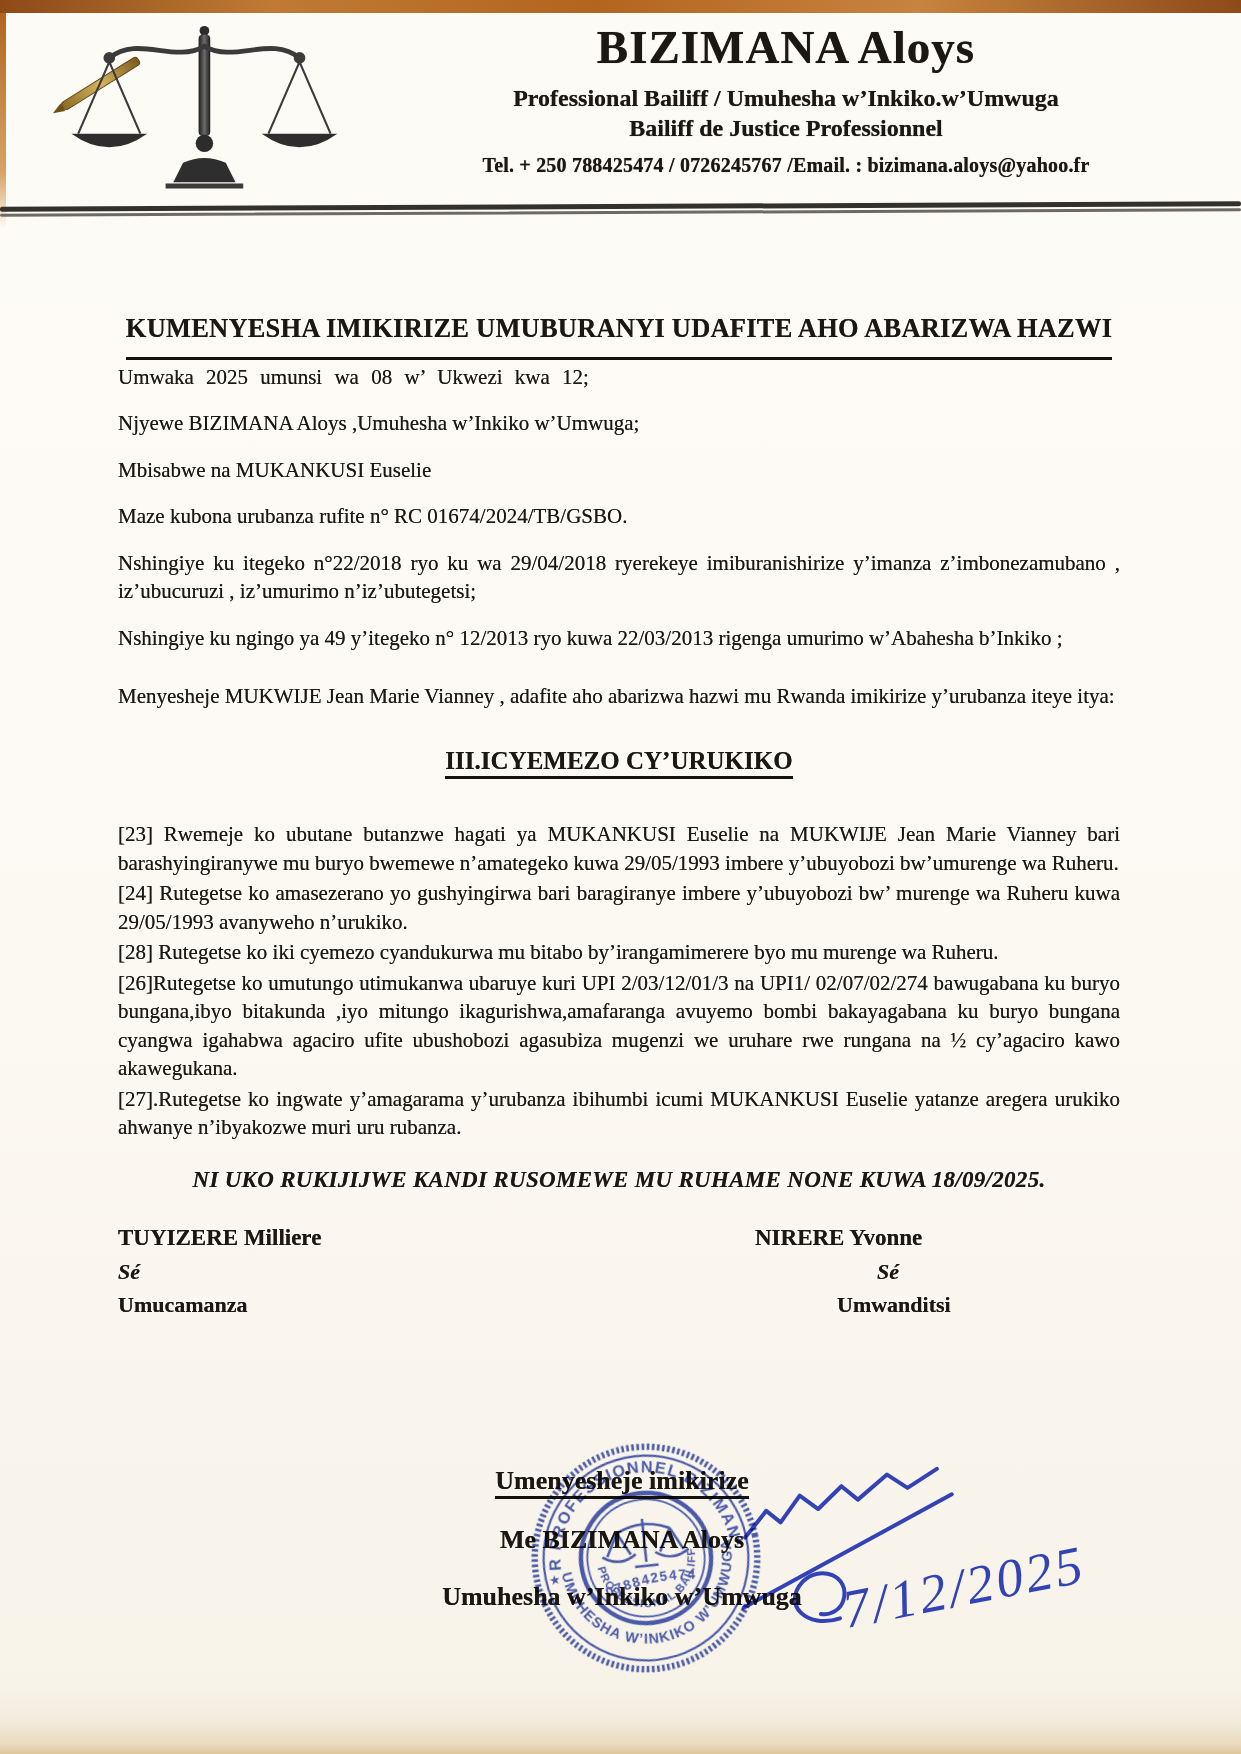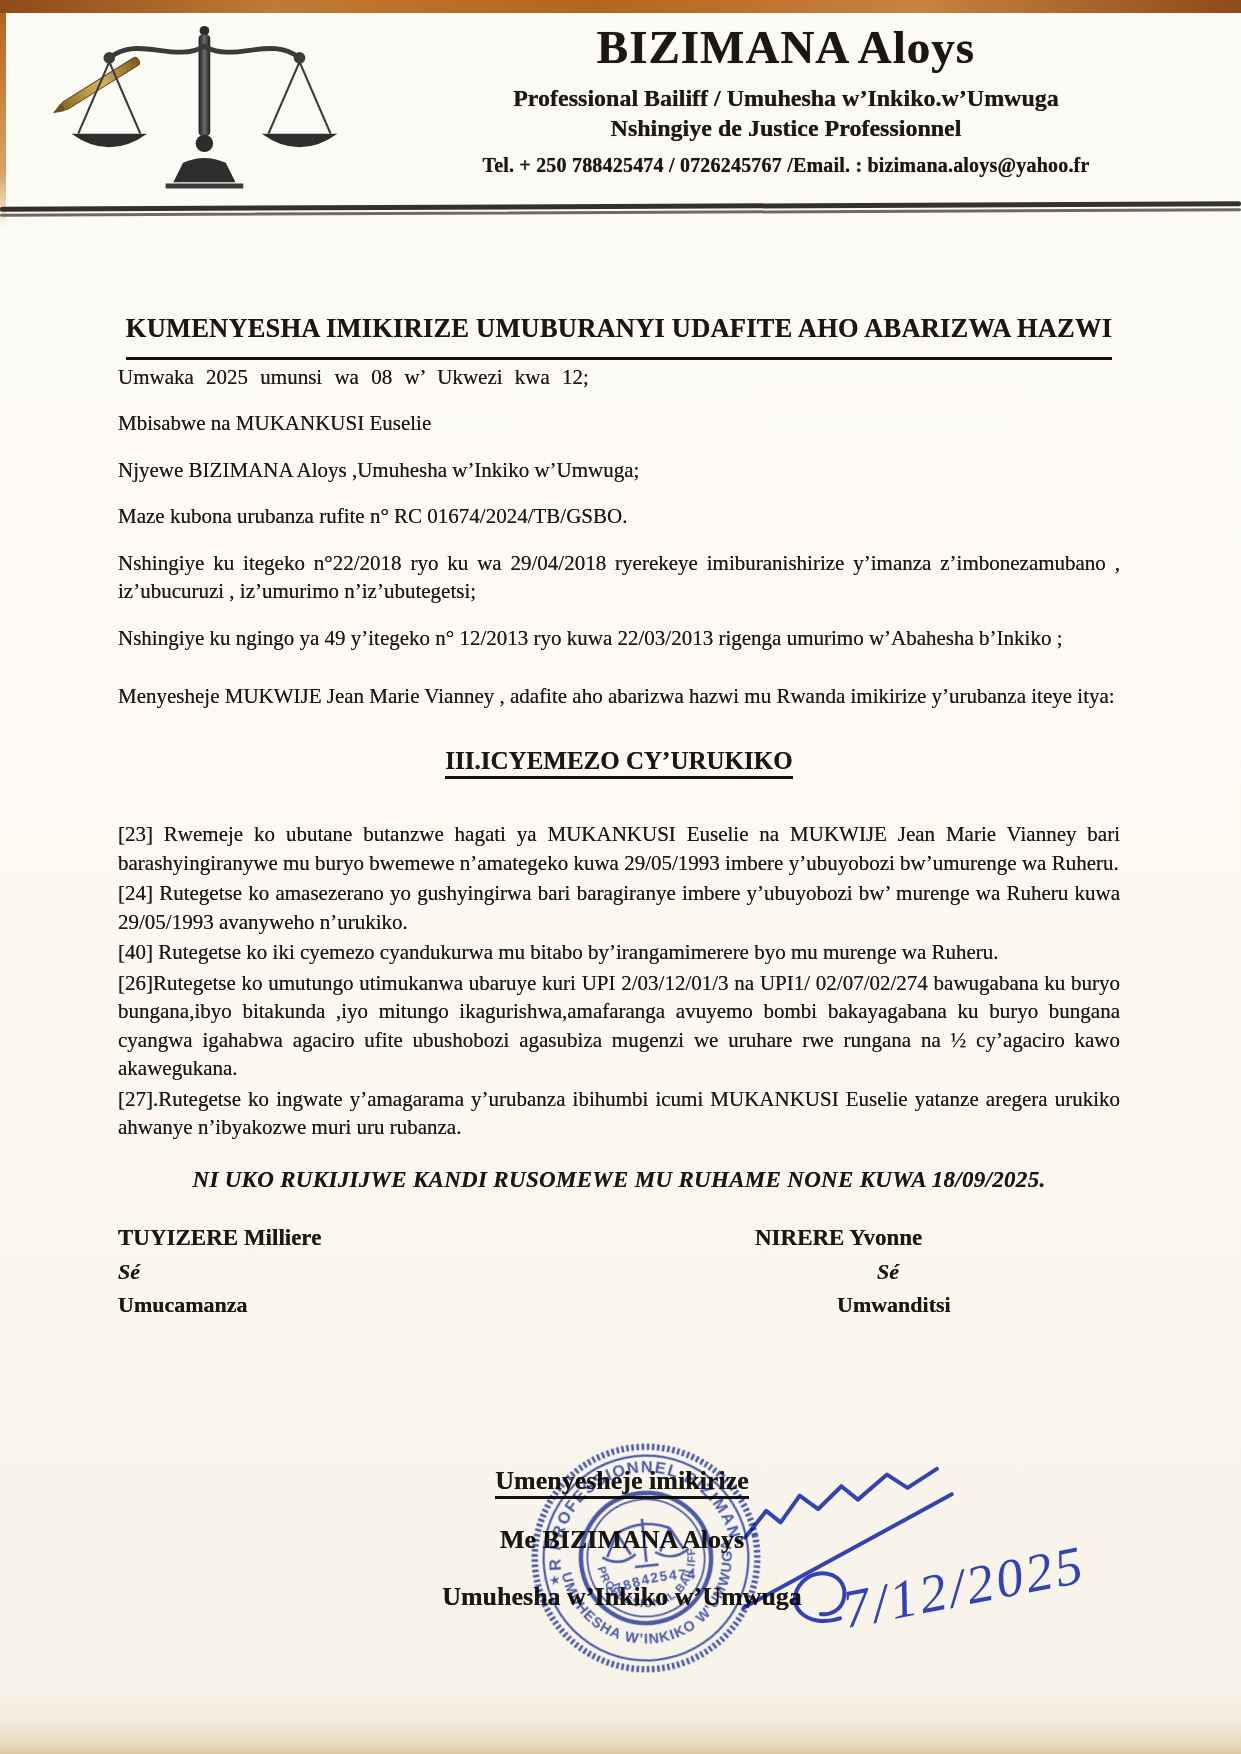--- a/index.html
+++ b/index.html
@@ -100,50 +100,50 @@
       <path d="M 249,122 L 327,122 Q 288,150 249,122 Z" fill="#2e2e2e" stroke="none"></path>
       <circle cx="190" cy="132" r="9" fill="#2c2c2c" stroke="none"></circle>
       <path d="M 158,172 L 222,172 L 212,152 Q 190,142 168,152 Z" fill="#2e2e2e" stroke="none"></path>
       <path d="M 150,176 L 230,176" stroke-width="5"></path>
     </g>
   </svg>
 
   <div class="header-text">
     <div class="h-name">BIZIMANA Aloys</div>
     <div class="h-sub">Professional Bailiff / Umuhesha w’Inkiko.w’Umwuga</div>
-    <div class="h-sub2">Nshingiye de Justice Professionnel</div>
+    <div class="h-sub2">Bailiff de Justice Professionnel</div>
     <div class="h-contact">Tel. + 250 788425474 / 0726245767 /Email. : bizimana.aloys@yahoo.fr</div>
   </div>
 
   <div class="rule">
     <div class="r1"></div>
       <div class="r2"></div>
   </div>
 
   <div class="content">
     <div class="doc-title">
       <span>KUMENYESHA IMIKIRIZE UMUBURANYI UDAFITE AHO ABARIZWA HAZWI</span>
     </div>
 
     <p class="p-first">Umwaka 2025 umunsi wa 08 w’ Ukwezi kwa 12;</p>
+    <p>Njyewe BIZIMANA Aloys ,Umuhesha w’Inkiko w’Umwuga;</p>
     <p>Mbisabwe na MUKANKUSI Euselie</p>
-    <p>Njyewe BIZIMANA Aloys ,Umuhesha w’Inkiko w’Umwuga;</p>
     <p>Maze kubona urubanza rufite n° RC 01674/2024/TB/GSBO.</p>
     <p>Nshingiye ku itegeko n°22/2018 ryo ku wa 29/04/2018 ryerekeye imiburanishirize y’imanza z’imbonezamubano , iz’ubucuruzi , iz’umurimo n’iz’ubutegetsi;</p>
     <p>Nshingiye ku ngingo ya 49 y’itegeko n° 12/2013 ryo kuwa 22/03/2013 rigenga umurimo w’Abahesha b’Inkiko ;</p>
     <p class="p-menyesheje">Menyesheje MUKWIJE Jean Marie Vianney , adafite aho abarizwa hazwi mu Rwanda imikirize y’urubanza iteye itya:</p>
 
     <div class="section-title">
       <span>III.ICYEMEZO CY’URUKIKO</span>
     </div>
 
     <div class="rulings">
       <p>[23] Rwemeje ko ubutane butanzwe hagati ya MUKANKUSI Euselie na MUKWIJE Jean Marie Vianney bari barashyingiranywe mu buryo bwemewe n’amategeko kuwa 29/05/1993 imbere y’ubuyobozi bw’umurenge wa Ruheru.</p>
       <p>[24] Rutegetse ko amasezerano yo gushyingirwa bari baragiranye imbere y’ubuyobozi bw’ murenge wa Ruheru kuwa 29/05/1993 avanyweho n’urukiko.</p>
-      <p>[40] Rutegetse ko iki cyemezo cyandukurwa mu bitabo by’irangamimerere byo mu murenge wa Ruheru.</p>
+      <p>[28] Rutegetse ko iki cyemezo cyandukurwa mu bitabo by’irangamimerere byo mu murenge wa Ruheru.</p>
       <p>[26]Rutegetse ko umutungo utimukanwa ubaruye kuri UPI 2/03/12/01/3 na UPI1/ 02/07/02/274 bawugabana ku buryo bungana,ibyo bitakunda ,iyo mitungo ikagurishwa,amafaranga avuyemo bombi bakayagabana ku buryo bungana cyangwa igahabwa agaciro ufite ubushobozi agasubiza mugenzi we uruhare rwe rungana na ½ cy’agaciro kawo akawegukana.</p>
       <p>[27].Rutegetse ko ingwate y’amagarama y’urubanza ibihumbi icumi MUKANKUSI Euselie yatanze aregera urukiko ahwanye n’ibyakozwe muri uru rubanza.</p>
     </div>
 
     <p class="closing">NI UKO RUKIJIJWE KANDI RUSOMEWE MU RUHAME NONE KUWA 18/09/2025.</p>
 
     <div class="sig-row">
       <div class="sig-left">
         <div class="sig-name">TUYIZERE Milliere</div>
         <div class="sig-se">Sé</div>

